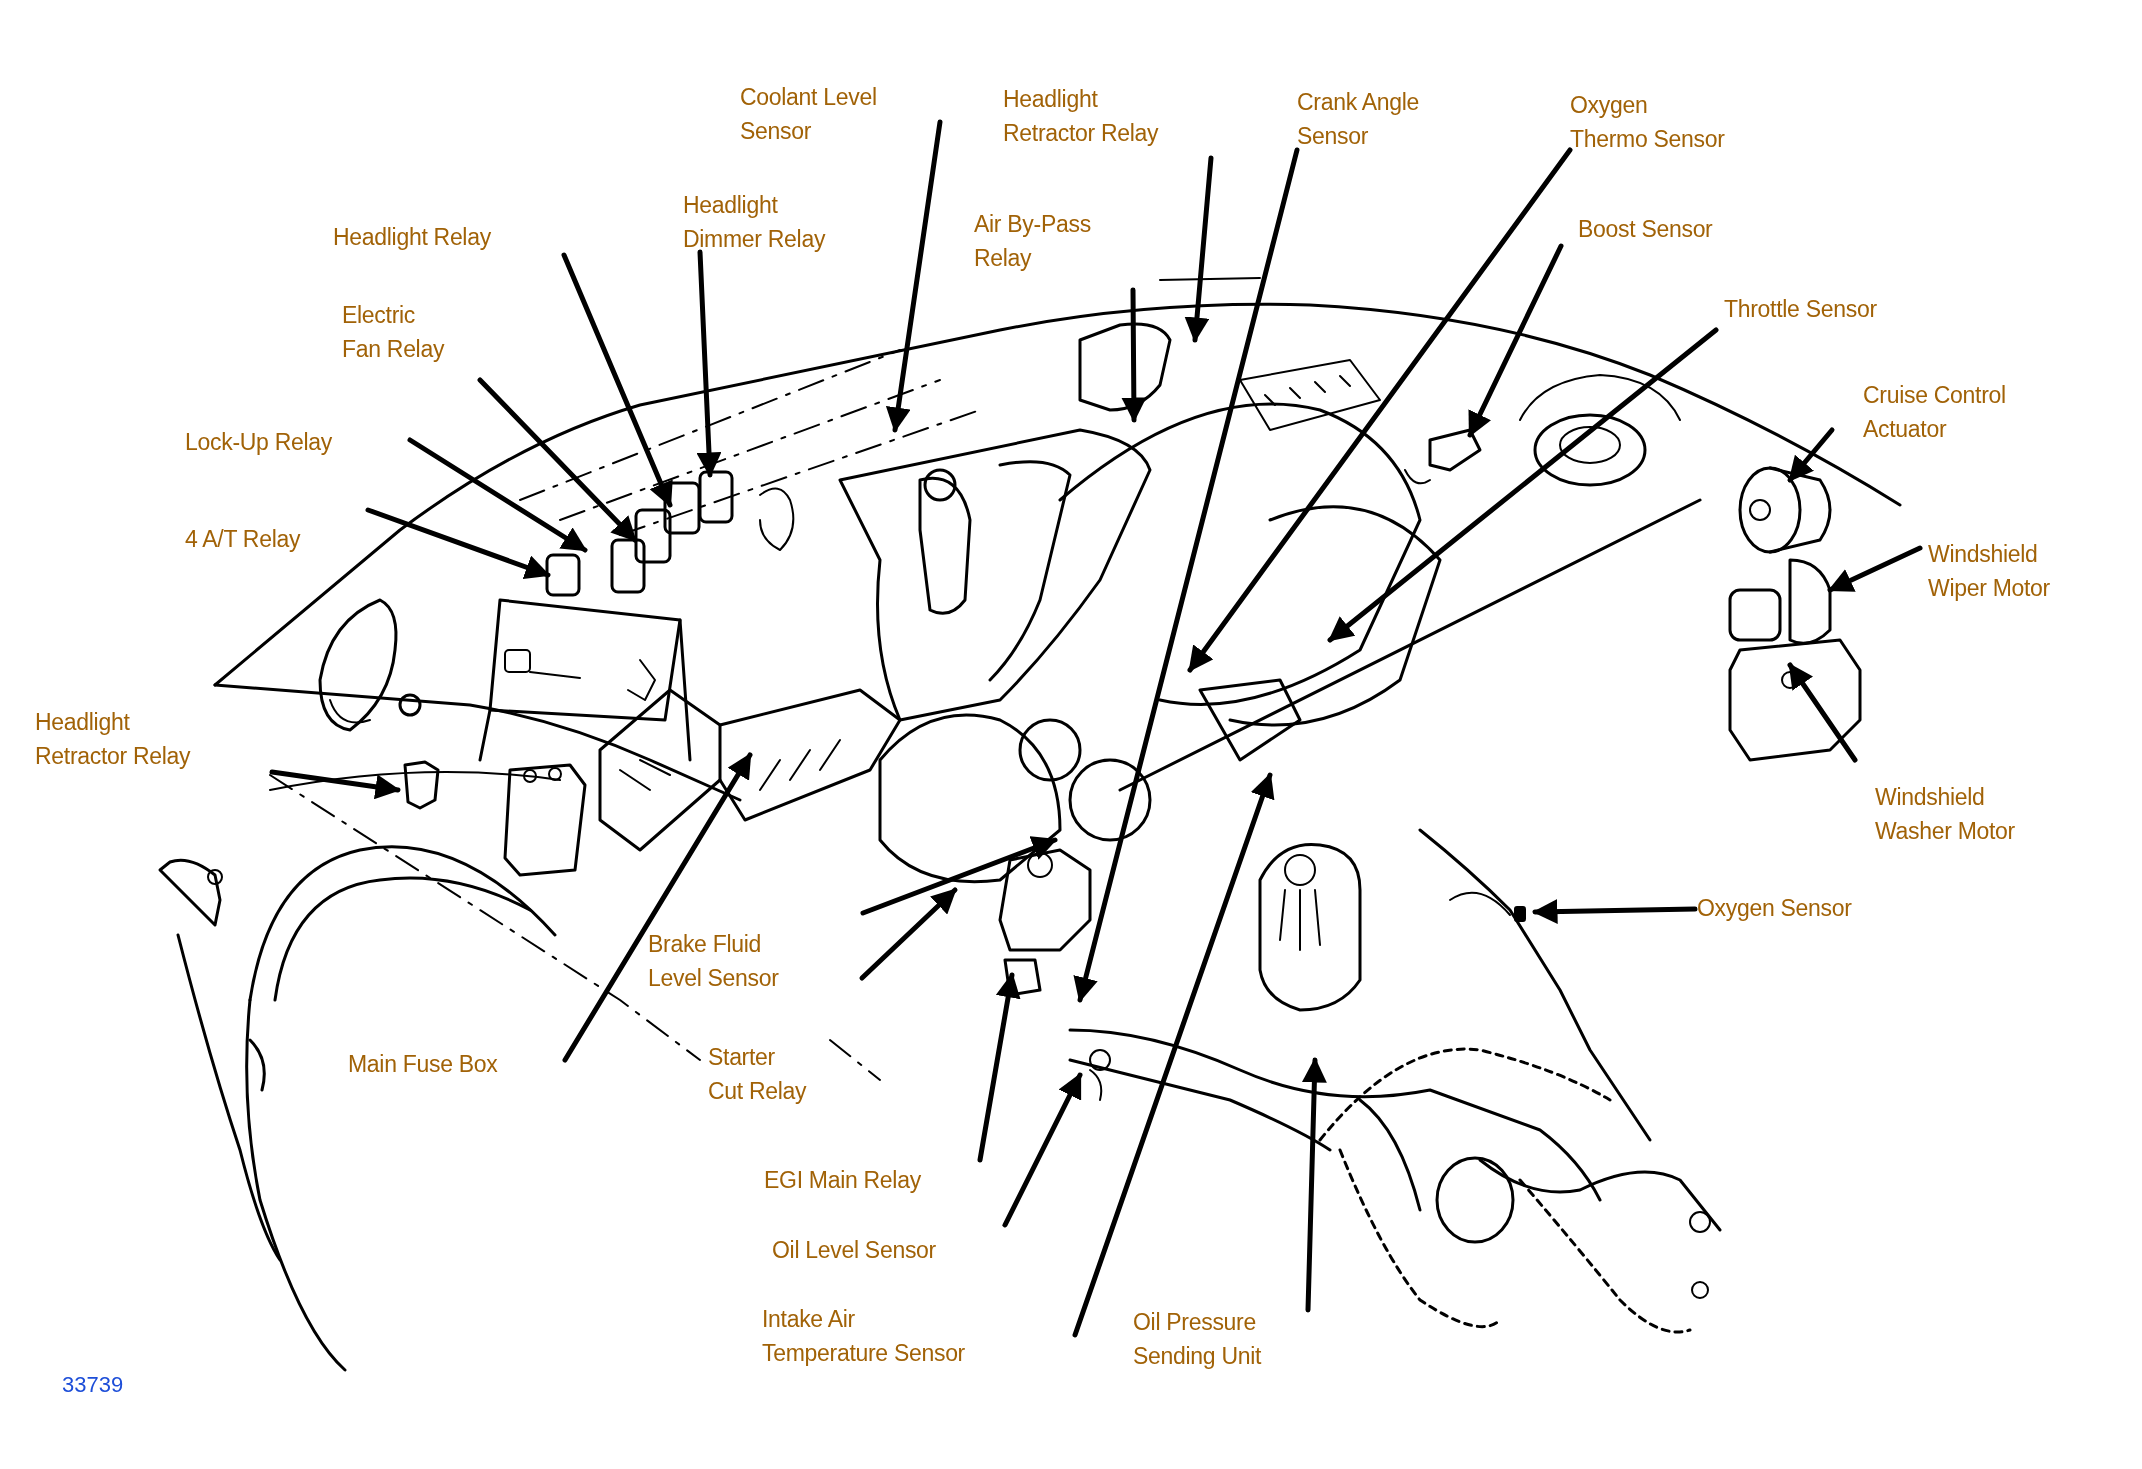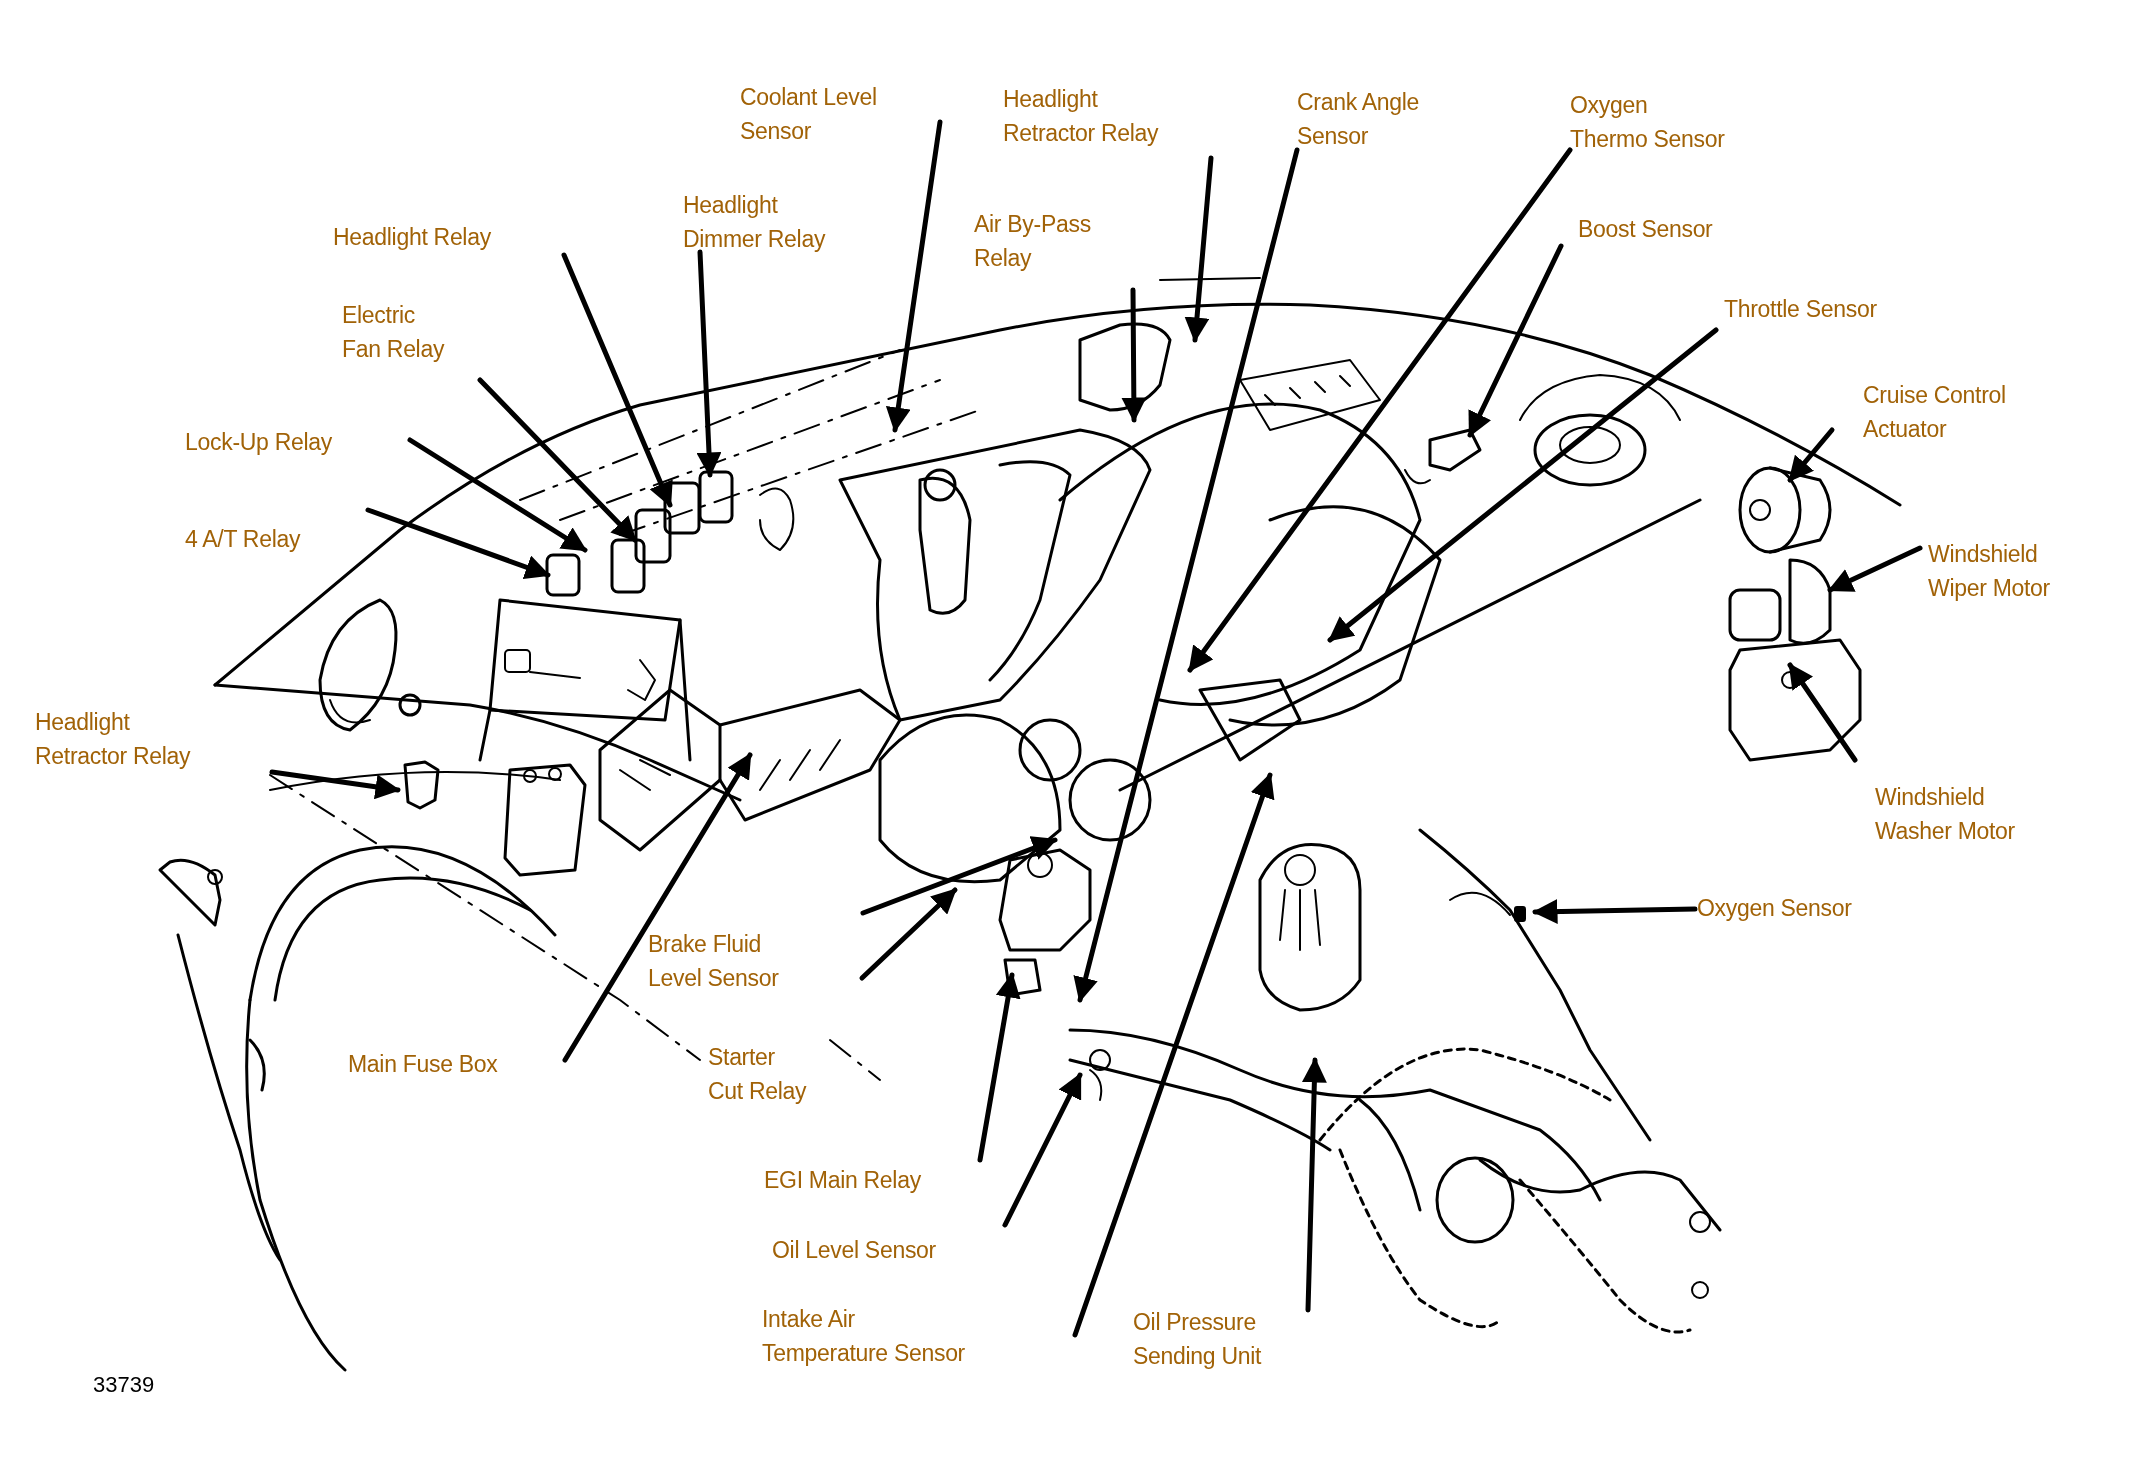--- a/index.html
+++ b/index.html
@@ -1,20 +1,20 @@
 <!DOCTYPE html>
 <html><head>
 <meta charset="utf-8">
 <style>
   html, body { margin: 0; padding: 0; background: #ffffff; }
   body { width: 2142px; height: 1469px; overflow: hidden; position: relative; font-family: "Liberation Sans", "DejaVu Sans", sans-serif; color: #000; }
   #diagram { position: absolute; left: 0; top: 0; width: 2142px; height: 1469px; }
   .lbl { position: absolute; font-size: 23px; line-height: 34px; letter-spacing: -0.3px; white-space: nowrap; color: #a16207; }
   .lbl span { display: block; }
-  .fig-num { position: absolute; left: 62px; top: 1372px; font-size: 22px; color: #000000; margin-left: 31px; }
+  .fig-num { position: absolute; left: 62px; top: 1372px; font-size: 22px; color: #1d4ed8; }
   .art { fill: none; stroke: #000; stroke-width: 3; stroke-linecap: round; stroke-linejoin: round; }
   .thin { stroke-width: 2; }
   .dash { stroke-dasharray: 26 10 4 10; }
   .dots { stroke-dasharray: 7 6; }
   .solid { fill: #000; stroke: none; }
   .leader { stroke: #000; stroke-width: 5; fill: none; stroke-linecap: round; }
 </style>
 </head>
 <body>
 

